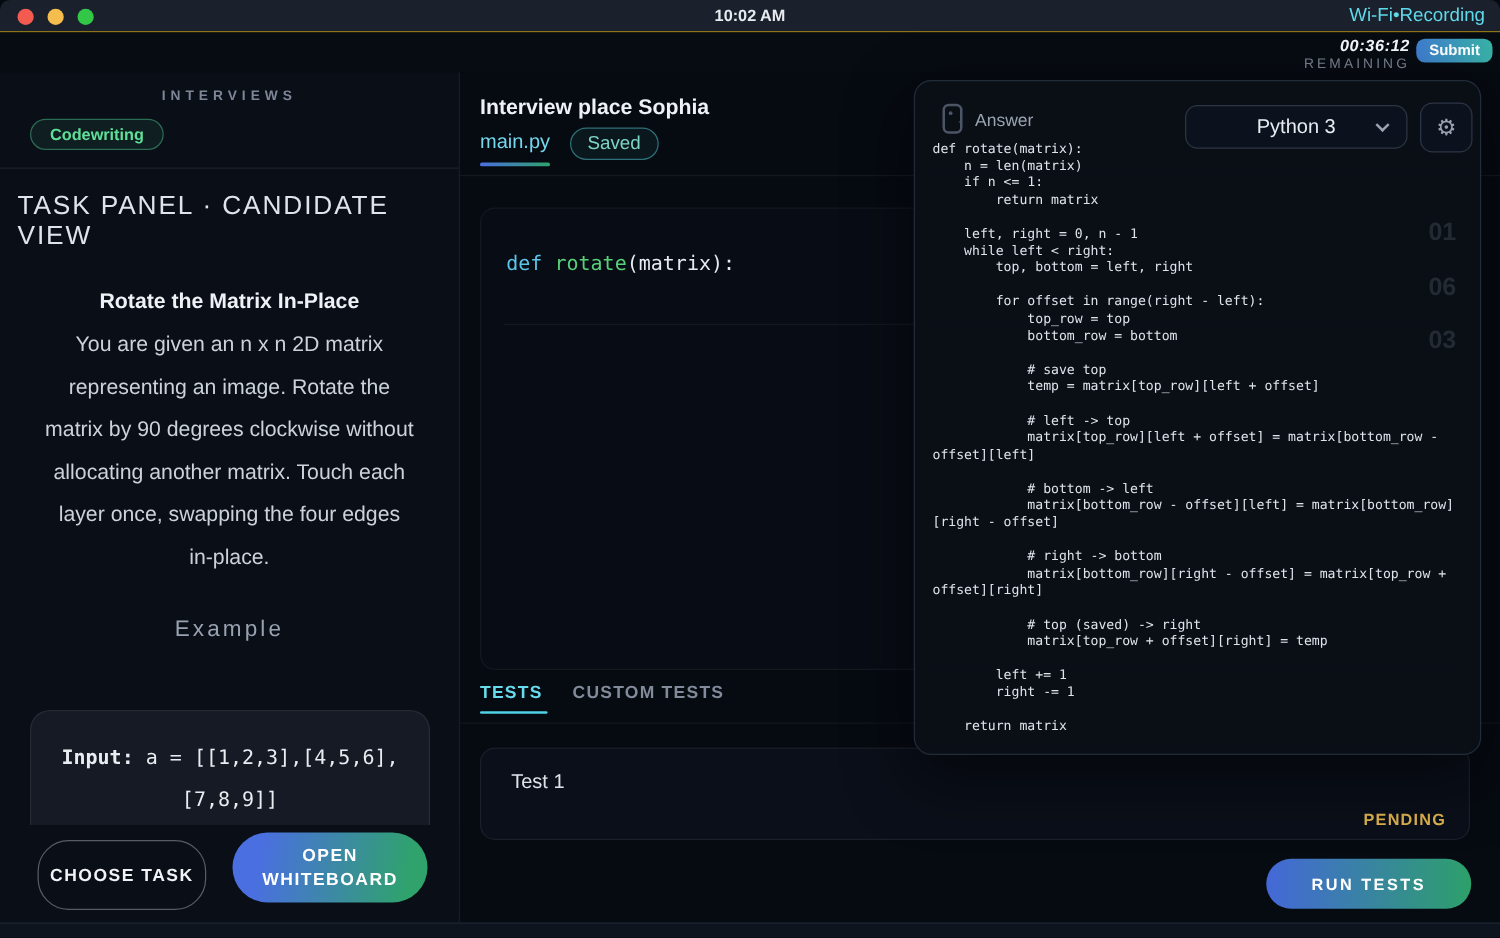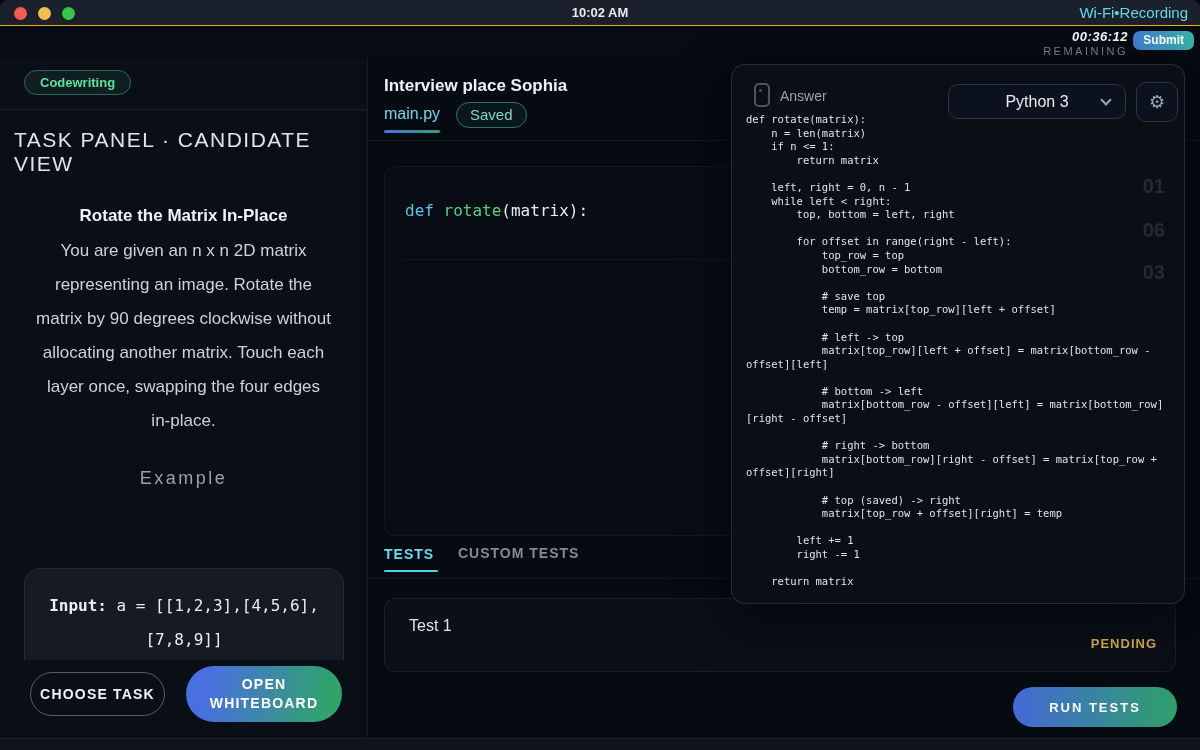--- a/index.html
+++ b/index.html
@@ -42,21 +42,21 @@
                font-size:17px; line-height:34px; }
   .example-label { margin-top:30px; text-align:center; color:#99a2b1; font-size:18px; letter-spacing:2.5px; }
   .example-card { position:absolute; left:24px; top:510px; width:320px; height:140px;
                   background:#151a25; border:1px solid rgba(255,255,255,.07); border-radius:16px;
                   overflow:hidden; padding:20px 12px 0; text-align:center;
                   font-family:"DejaVu Sans Mono", monospace; font-size:16px; line-height:34px;
                   color:#e9ecf1; }
   .example-card b { font-weight:800; }
   .example-out { margin-top:33px; }
   .side-actions { position:absolute; left:0; bottom:12px; width:368px; height:66px; background:#0a0e17; }
-  .choose-task { position:absolute; left:30px; top:12px; width:135px; height:44px; border-radius:25px;
+  .choose-task { position:absolute; left:30px; top:12px; width:135px; height:56px; border-radius:25px;
                  background:transparent; border:1px solid rgba(230,236,244,.35); color:#f1f3f7;
                  font-size:14px; font-weight:800; letter-spacing:1.2px; cursor:pointer;
                  font-family:"Liberation Sans", sans-serif; }
   .open-wb { position:absolute; left:186px; top:6px; width:156px; height:56px; border-radius:28px;
              border:none; background:linear-gradient(100deg,#4a6fe0 15%,#2fa36b 90%); color:#fff;
              font-size:14px; font-weight:800; letter-spacing:1.2px; line-height:19px; cursor:pointer;
              font-family:"Liberation Sans", sans-serif; }
 
   
   .main { position:absolute; left:368px; top:58px; width:832px; height:680px; background:#060a11; }
@@ -79,21 +79,21 @@
   .tab-tests { display:inline-block; color:#67dcec; font-size:14px; font-weight:800; letter-spacing:1px;
                cursor:pointer; }
   .tab-underline { width:54px; height:2px; background:#4fd2e6; margin-top:8px; border-radius:1px; }
   .tab-custom { position:absolute; left:74px; top:0; color:#828b9a; font-size:14px; font-weight:700;
                 letter-spacing:1px; cursor:pointer; white-space:nowrap; }
   .tests-div { position:absolute; left:0; top:520px; width:832px; border-top:1px solid rgba(255,255,255,.05); }
 
   .test-card { position:absolute; left:16px; top:540px; width:792px; height:74px; border-radius:12px;
                background:#0a0f19; border:1px solid rgba(255,255,255,.07); cursor:pointer; }
   .test-name { position:absolute; left:24px; top:18px; color:#dfe4eb; font-size:16px; }
-  .test-status { position:absolute; right:18px; bottom:20px; color:#ddb14e; font-size:13px;
+  .test-status { position:absolute; right:18px; bottom:8px; color:#ddb14e; font-size:13px;
                  font-weight:800; letter-spacing:1px; }
   .run-tests { position:absolute; left:645px; top:629px; width:164px; height:40px; border-radius:21px;
                border:none; background:linear-gradient(90deg,#4468d8,#2da06a); color:#fff;
                font-size:13px; font-weight:800; letter-spacing:2px; cursor:pointer;
                font-family:"Liberation Sans", sans-serif; }
 
   .bottom-strip { position:absolute; left:0; top:738px; width:1200px; height:12px; background:#0e141e;
                   border-top:1px solid #1d2531; }
 
   
@@ -134,20 +134,21 @@
 
   <div class="topbar">
     <div class="timer-wrap">
       <div class="timer-value">00:36:12</div>
       <div class="timer-label">REMAINING</div>
     </div>
     <button class="submit-btn">Submit</button>
   </div>
 
   <div class="sidebar">
+    <div class="interviews">INTERVIEWS</div>
     <span class="badge-code">Codewriting</span>
     <div class="side-div"></div>
     <div class="panel-title">TASK PANEL · CANDIDATE VIEW</div>
     <div class="task-title">Rotate the Matrix In-Place</div>
     <div class="task-desc">You are given an n x n 2D matrix representing an image. Rotate the matrix by 90 degrees clockwise without allocating another matrix. Touch each layer once, swapping the four edges in-place.</div>
     <div class="example-label">Example</div>
 
     <div class="example-card">
       <div><b>Input:</b><span> a = [[1,2,3],[4,5,6], [7,8,9]]</span></div>
       <div class="example-out"><b>Output:</b><span> [[7,4,1],[8,5,2],</span></div>

